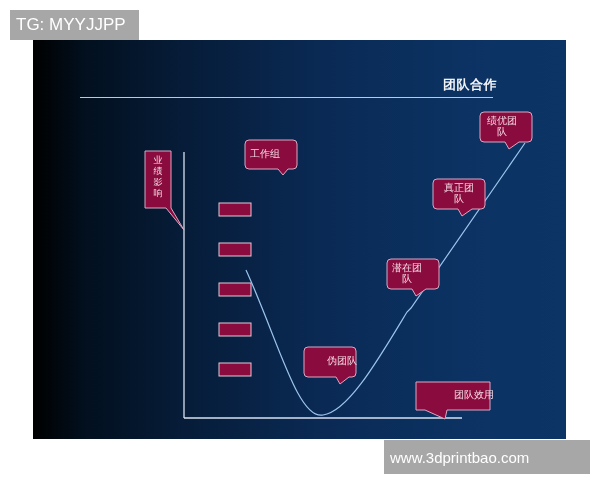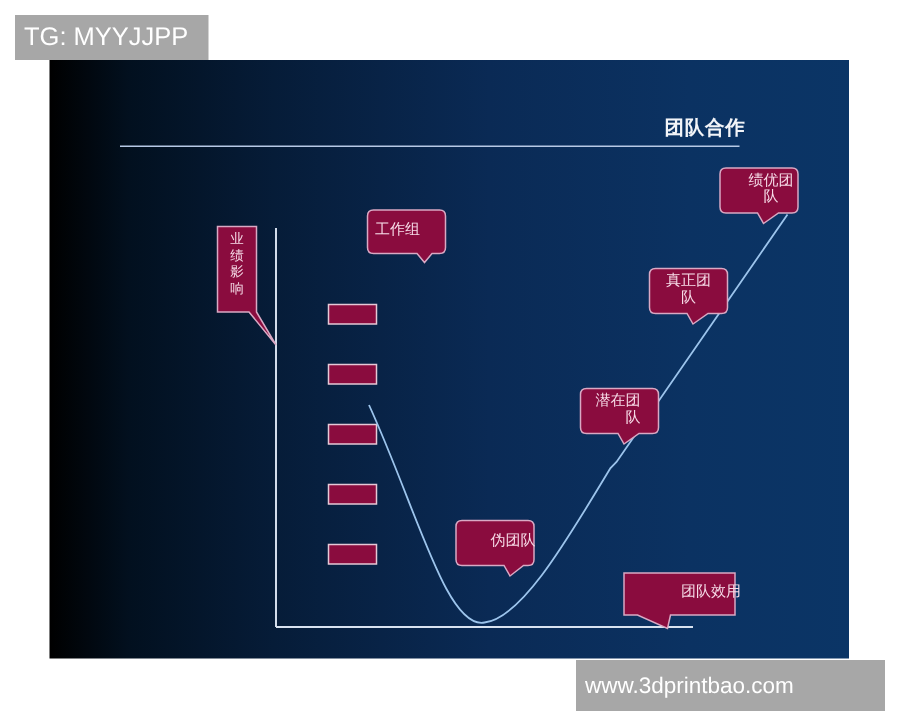--- a/index.html
+++ b/index.html
@@ -114,31 +114,31 @@
   </div>
 
   <div class="callout-text" style="left:271px; top:315px; width:76px;">
     <div>伪团队</div>
   </div>
 
   <div class="callout-text" style="left:404px; top:349px; width:74px;">
     <div>团队效用</div>
   </div>
 
-  <div class="callout-text" style="left:354px; top:222px; width:40px;text-align:right;">
+  <div class="callout-text" style="left:354px; top:222px; width:40px;">
     <div>潜在团</div>
     <div>队</div>
   </div>
 
   <div class="callout-text" style="left:400px; top:142px; width:52px;">
     <div>真正团</div>
     <div>队</div>
   </div>
 
-  <div class="callout-text" style="left:447px; top:75px; width:44px;padding-left:12px;">
+  <div class="callout-text" style="left:447px; top:75px; width:44px;">
     <div>绩优团</div>
     <div>队</div>
   </div>
 </div>
 
 <div class="watermark wm-bottom">
   <span>www.3dprintbao.com</span>
 </div>
 
 </body></html>

